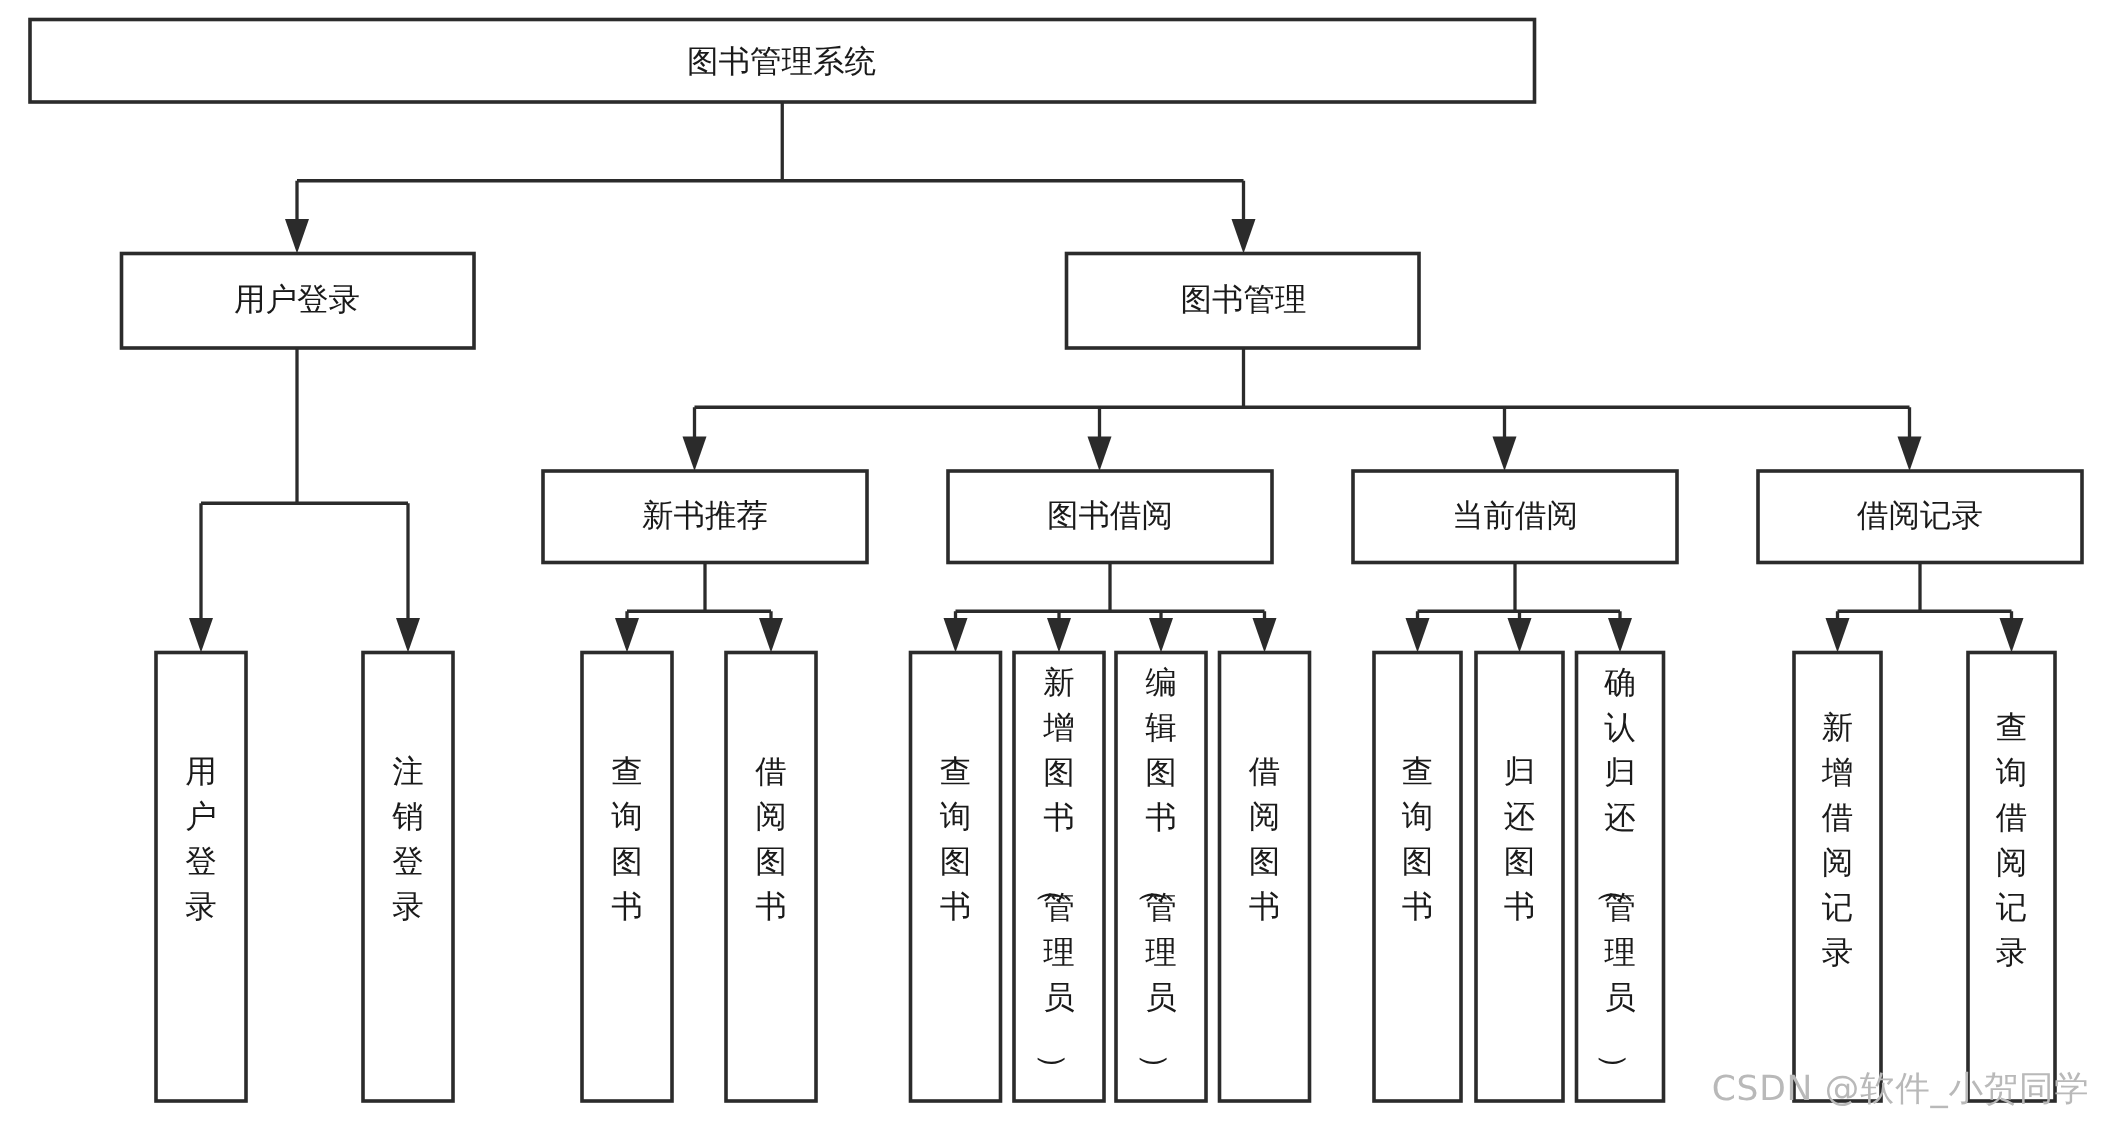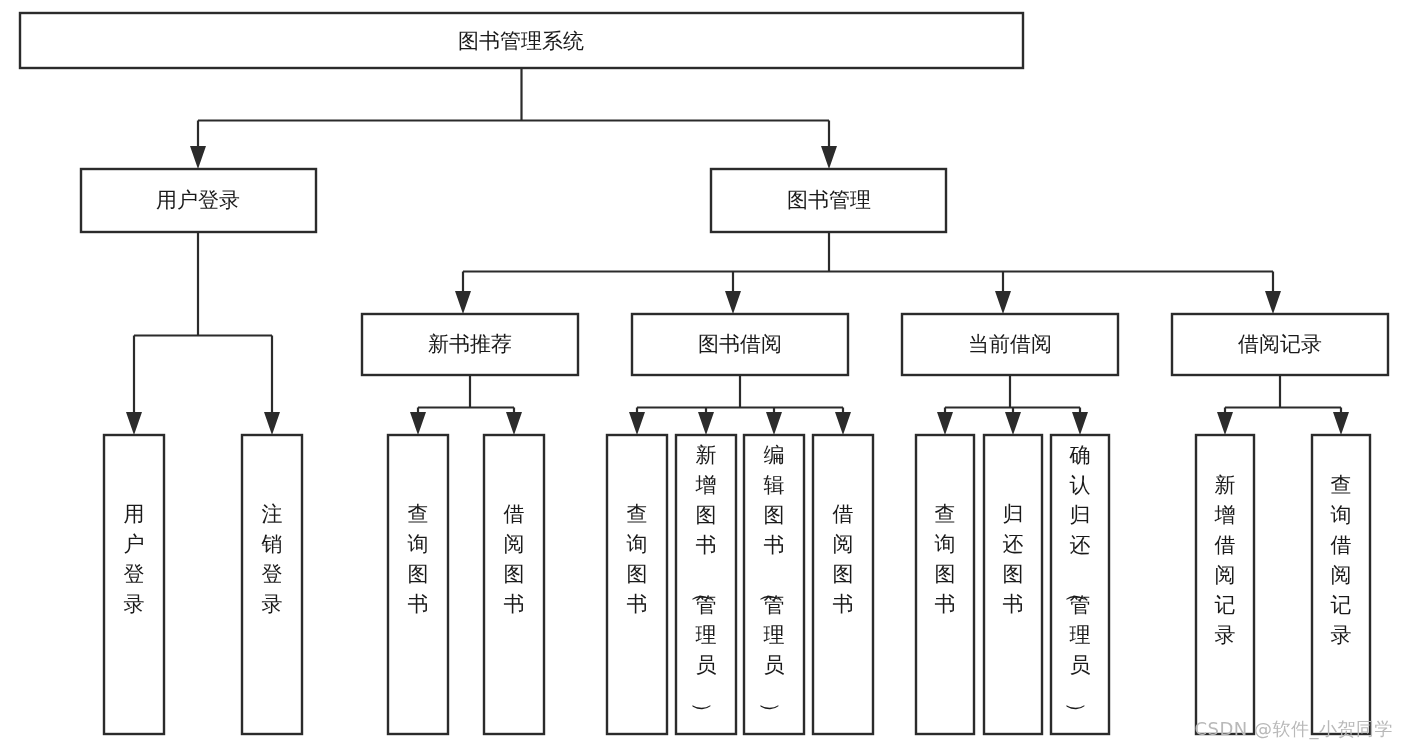--- a/index.html
+++ b/index.html
@@ -51,21 +51,21 @@
     font-family: "DejaVu Sans", "Liberation Sans", sans-serif;
     font-size: 21px;
     fill: #1a1a1a;
     text-anchor: middle;
   }
   .watermark {
     position: absolute;
     right: 12px;
     bottom: 6px;
     font-family: "DejaVu Sans", "Liberation Sans", sans-serif;
-    font-size: 18px;
+    font-size: 23px;
     color: #b9b9b9;
     letter-spacing: 0.5px;
     white-space: nowrap;
     user-select: none;
   }
 </style>
 </head>
 <body>
 
 <div id="diagram-root">

